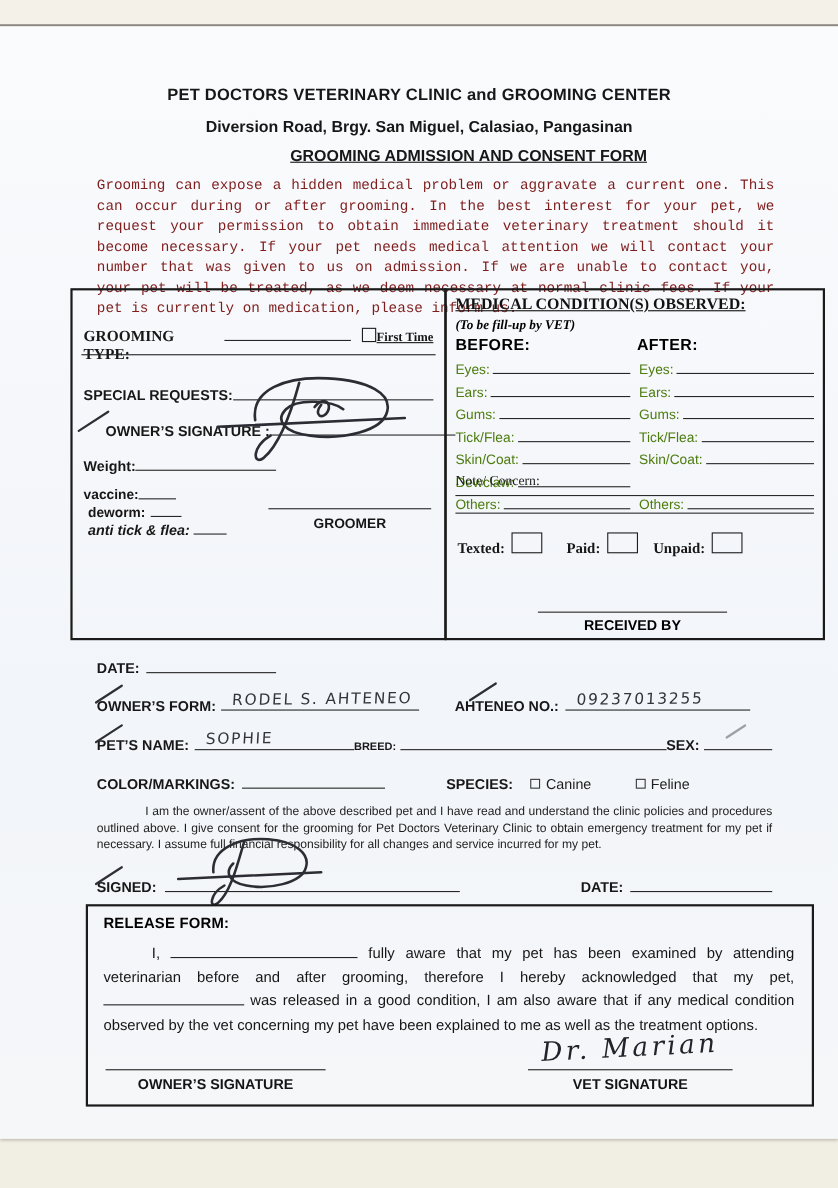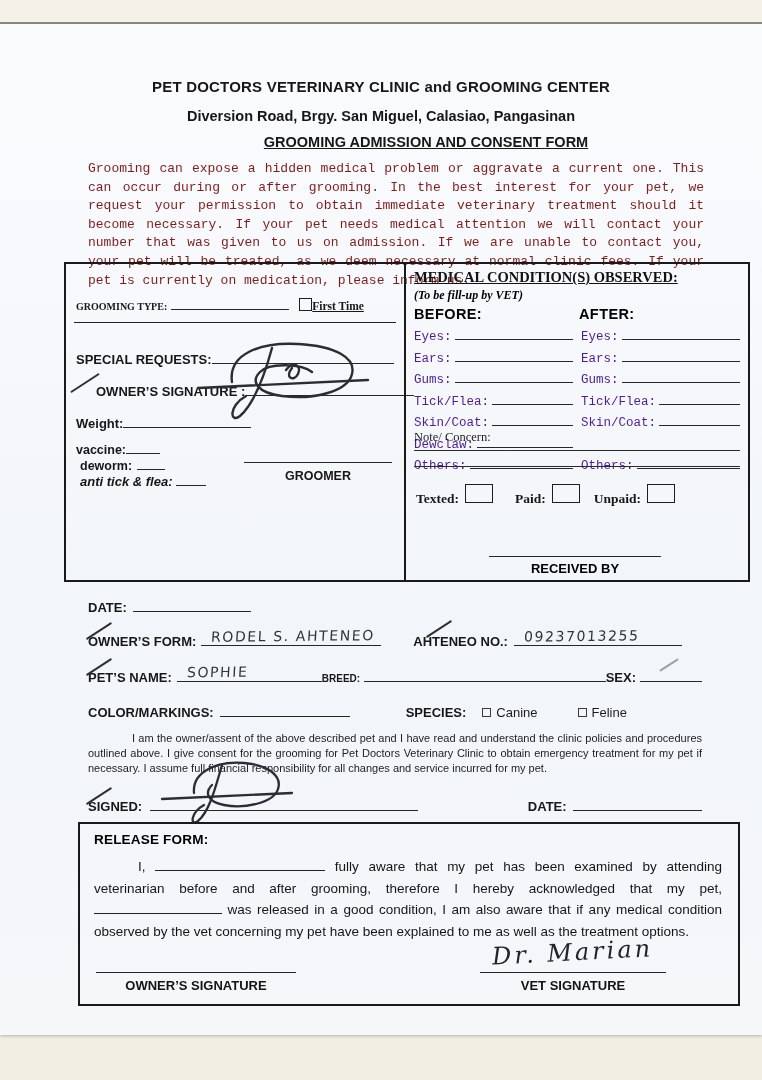--- a/index.html
+++ b/index.html
@@ -18,21 +18,21 @@
   .intro{left:88px;top:160px;width:616px;font-size:13px;line-height:18.6px;text-align:justify;color:#7f1d1d;margin:0;font-family:Liberation Mono, monospace;}
   .box{position:absolute;border:2px solid #1a1a1a;background:transparent;}
   .lbox{left:64px;top:262px;width:338px;height:316px;}
   .rbox{left:404px;top:262px;width:342px;height:316px;}
   .line{display:inline-block;border-bottom:1.5px solid #262626;height:13px;vertical-align:baseline;position:relative;}
   .row{position:absolute;display:flex;align-items:baseline;color:#171717;}
   .hw{font-family:"DejaVu Sans",sans-serif;color:#33343c;letter-spacing:1.6px;font-size:14px;transform:rotate(-.6deg) skewX(-4deg);position:absolute;left:10px;bottom:1px;white-space:nowrap;}
   .cb{display:inline-block;width:11px;height:11px;border:1.6px solid #1d1d1d;vertical-align:-1px;background:transparent;}
   .cb-sm{display:inline-block;width:7px;height:7px;border:1.2px solid #3a3a3a;vertical-align:0px;margin-right:5px;}
   .statbox{display:inline-block;width:26px;height:17px;border:1.7px solid #1d1d1d;vertical-align:-4px;margin-left:6px;}
-  .mrow{display:flex;font-family:Liberation Mono, monospace;font-size:12.5px;color:#4c1d95;margin-bottom:3.5px;align-items:baseline;}
+  .mrow{display:flex;font-family:Liberation Sans, sans-serif;font-size:12.5px;color:#4d7c0f;margin-bottom:3.5px;align-items:baseline;}
   .mcell{display:flex;flex:1;align-items:baseline;}
   .mcell .line{flex:1;margin-left:3px;}
   .consent{left:88px;top:731px;width:614px;font-size:11px;line-height:15px;text-align:justify;text-indent:44px;color:#1d1d1d;margin:0;}
   .relbox{left:78px;top:822px;width:658px;height:180px;border-width:2.5px;}
   .relpar{position:absolute;left:14px;top:32px;width:628px;font-size:13.5px;line-height:21.5px;text-align:justify;text-indent:44px;color:#161616;margin:0;}
   .blank{display:inline-block;border-bottom:1.4px solid #222;height:11px;}
   .slash{position:absolute;background:#2e2f36;height:2px;border-radius:2px;transform:rotate(-33deg);}
   .sig-label{font-size:13px;font-weight:bold;color:#141414;}
   svg{position:absolute;overflow:visible;}
 </style>
@@ -44,21 +44,21 @@
   <div class="paper"></div>
 
   <div class="abs ctr b addr" style="top:108px;">Diversion Road, Brgy. San Miguel, Calasiao, Pangasinan</div>
   <div class="abs ctr b clinic" style="top:78px;">PET DOCTORS VETERINARY CLINIC and GROOMING CENTER</div>
   <div class="abs ctr b ftitle u" style="top:134px;margin-left:45px;">GROOMING ADMISSION AND CONSENT FORM</div>
 
   <p class="abs intro">Grooming can expose a hidden medical problem or aggravate a current one. This can occur during or after grooming. In the best interest for your pet, we request your permission to obtain immediate veterinary treatment should it become necessary. If your pet needs medical attention we will contact your number that was given to us on admission. If we are unable to contact you, your pet will be treated, as we deem necessary at normal clinic fees. If your pet is currently on medication, please inform us.</p>
 
   <div class="box lbox">
     <div class="row" style="left:10px;top:32px;width:318px;">
-      <span class="b serif" style="font-size:10px;">GROOMING TYPE:</span>
+      <span class="b serif" style="font-size:14px;">GROOMING TYPE:</span>
       <span class="line" style="width:118px;margin-left:4px;"></span>
       <span style="margin-left:10px;white-space:nowrap;">
         <span class="cb"></span><span class="b serif u" style="font-size:11.5px;">First Time</span>
       </span>
     </div>
     <div class="abs" style="left:8px;top:58px;width:322px;border-bottom:1.6px solid #222;"></div>
 
     <div class="row" style="left:10px;top:86px;width:318px;">
       <span class="b" style="font-size:13px;">SPECIAL REQUESTS:</span>
       <span class="line" style="flex:1;"></span>

